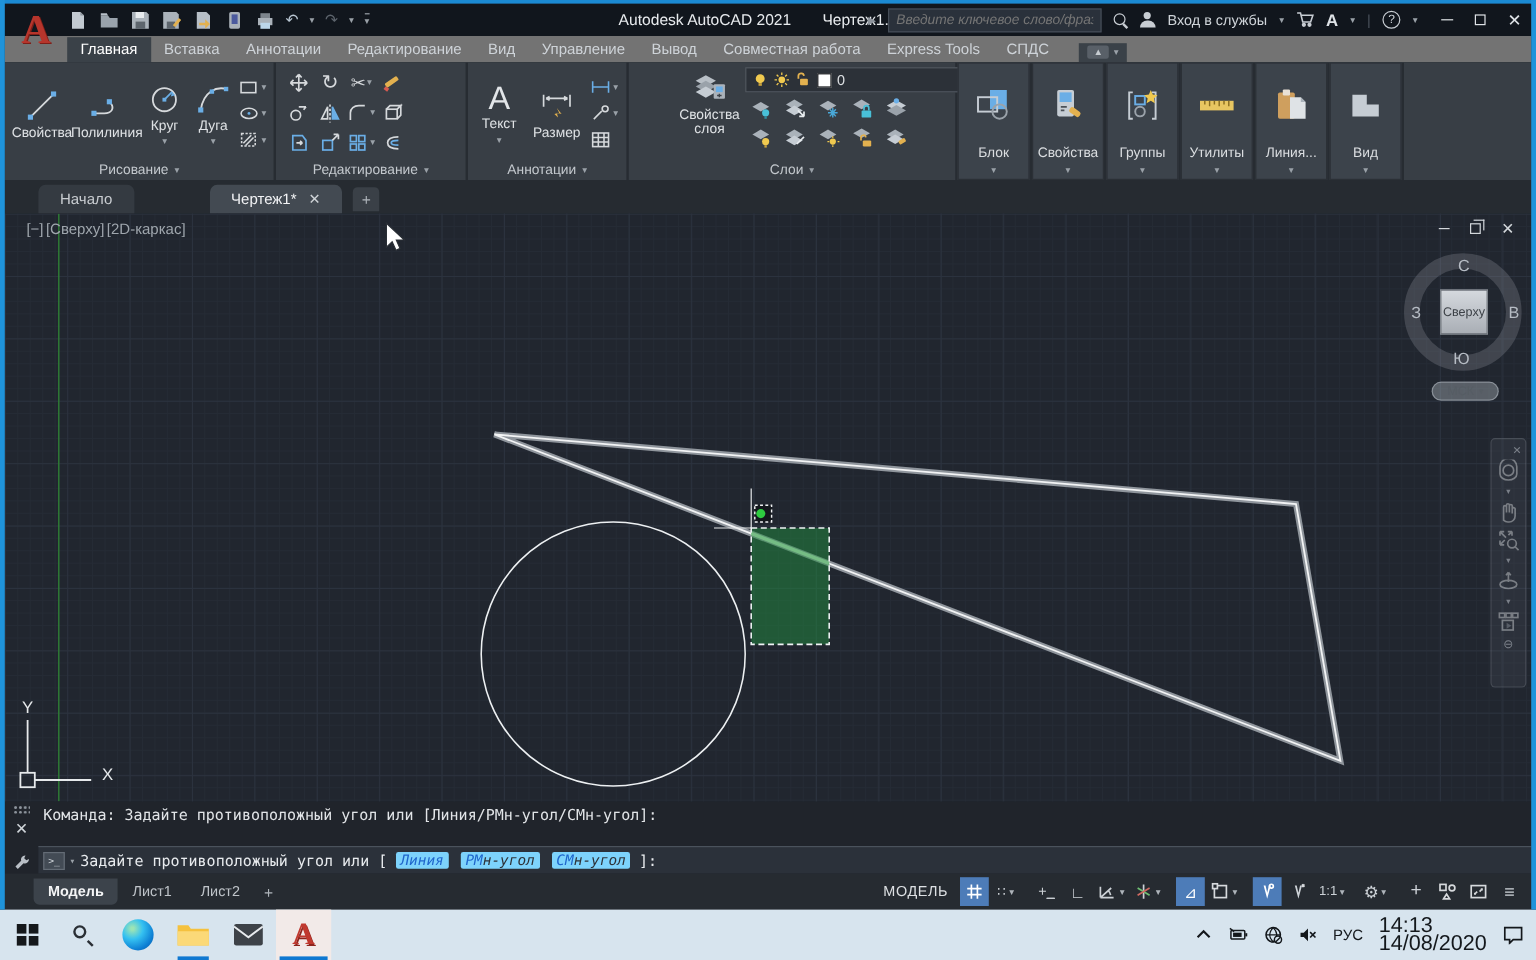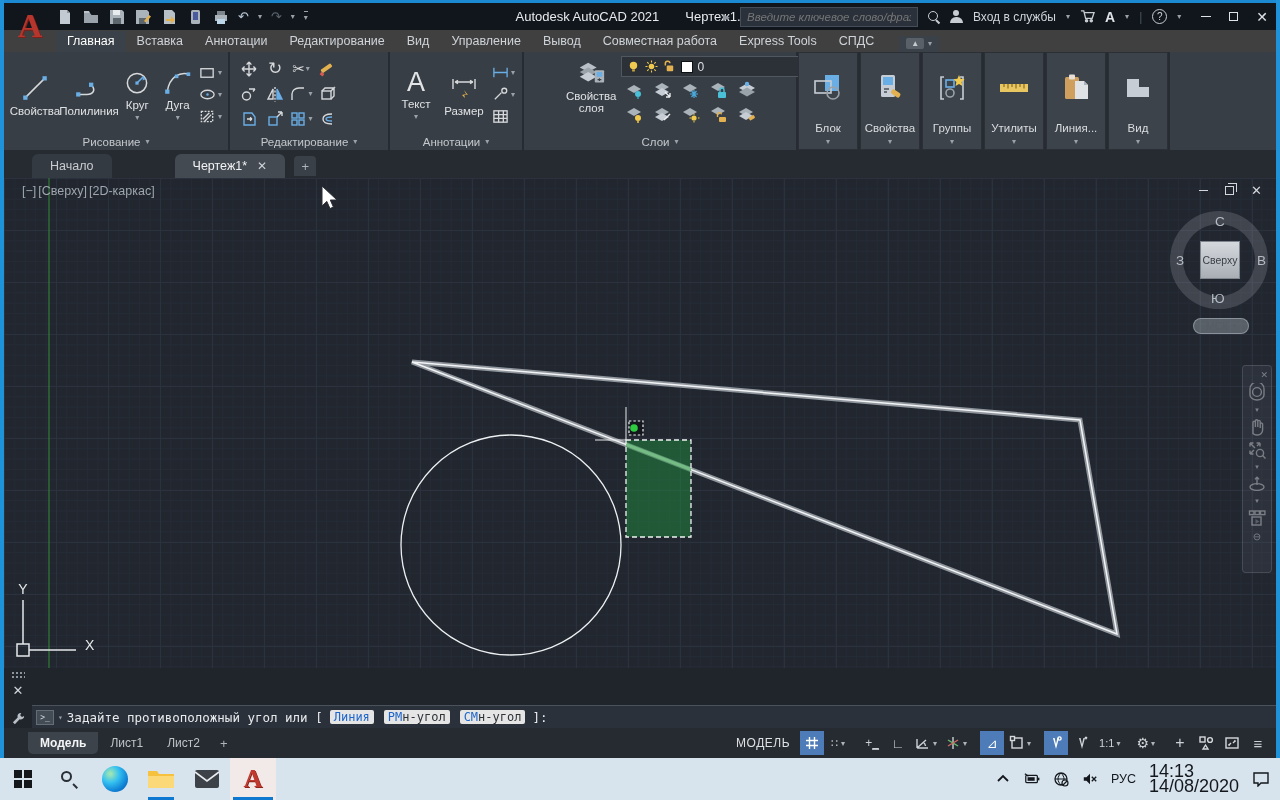--- a/index.html
+++ b/index.html
@@ -33,21 +33,21 @@
   .mag::before { content:""; position:absolute; left:0; top:0; width:8px; height:8px; border:1.6px solid #c8cdd3; border-radius:50%; }
   .mag::after { content:""; position:absolute; left:8px; top:8px; width:5px; height:1.8px; background:#c8cdd3; transform:rotate(45deg); transform-origin:left center; }
   .person { width:13px; height:13px; position:relative; }
   .person::before { content:""; position:absolute; left:3.5px; top:0; width:6px; height:6px; border-radius:50%; background:#c8cdd3; }
   .person::after { content:""; position:absolute; left:0; top:7px; width:13px; height:6px; border-radius:6px 6px 0 0; background:#c8cdd3; }
   .winbtns { display:flex; align-items:center; gap:18px; margin-left:10px; font-size:14px; color:#dfe3e7; }
   .winbtns .mini { display:inline-block; width:10px; height:1.5px; background:#dfe3e7; }
   .winbtns .maxi { display:inline-block; width:9px; height:9px; border:1.5px solid #dfe3e7; }
 
   
-  .tabrow { position:absolute; left:4px; top:30px; width:1272px; height:22px; background:#404040;
+  .tabrow { position:absolute; left:4px; top:30px; width:1272px; height:22px; background:#737373;
             display:flex; align-items:flex-end; padding-left:52px; font-size:12.5px; color:#ced3d8; }
   .rtab { padding:3px 11px 4px; cursor:default; white-space:nowrap; }
   .rtab.active { background:#3a4148; color:#ffffff; }
   .rib-collapse { display:flex; align-items:center; gap:4px; margin-left:14px; padding:2px 7px 3px; background:#3a4148; }
   .rib-collapse .box { font-size:8px; color:#c6cbd0; background:#596068; padding:1px 5px; border-radius:2px; }
 
   
   .ribbon { position:absolute; left:4px; top:52px; width:1272px; height:98px; background:#272c32;
             display:flex; gap:2px; }
   .panel { background:#383e45; display:flex; flex-direction:column; }
@@ -115,21 +115,21 @@
   .cmd-rail { width:28px; display:flex; flex-direction:column; align-items:center; padding-top:3px; gap:5px; }
   .dots { width:14px; height:7px;
     background-image:radial-gradient(circle, #8d949c 1px, transparent 1.3px);
     background-size:4px 4px; }
   .cmd-rail .cx { color:#cfd4d9; font-size:13px; }
   .cmd-rail svg { width:15px; height:15px; margin-top:8px; }
   .cmd-main { flex:1; display:flex; flex-direction:column; font-family:"DejaVu Sans Mono", monospace; }
   .cmd-hist { flex:1; padding:3px 4px 0; color:#e2e5e8; font-size:12.5px; line-height:16px; }
   .cmd-input { height:23px; background:#2b313a; border-top:1px solid #4a525c; display:flex; align-items:center; padding:0 4px; gap:4px; color:#e8ebee; font-size:12.5px; }
   .cmd-input .cli { width:18px; height:15px; background:#434b55; border:1px solid #646c76; color:#cfd4d9; font-size:8px; display:flex; align-items:center; justify-content:center; }
-  .chip { background:#e5e5e5; color:#2e3338; border-radius:2px; padding:0 4px; margin:0 3px; font-size:12px; }
+  .chip { background:#7dd3fc; color:#2e3338; border-radius:2px; padding:0 4px; margin:0 3px; font-size:12px;font-style:italic; }
   .chip .hot { color:#1f66cc; }
 
   
   .statusrow { position:absolute; left:4px; top:728px; width:1272px; height:30px; background:#262b31; display:flex; align-items:center; }
   .ltab { height:22px; padding:0 12px; display:flex; align-items:center; font-size:12px; color:#bfc4c9; border-radius:0 0 5px 5px; }
   .ltab.active { background:#3c434b; color:#f4f5f6; font-weight:bold; }
   .ltab-add { color:#aeb4ba; font-size:13px; padding:0 8px; }
   .stat-right { margin-left:auto; display:flex; align-items:center; gap:2px; padding-right:6px; }
   .sbtn { height:24px; min-width:24px; display:flex; align-items:center; justify-content:center; gap:2px; color:#ccd1d6; font-size:13px; padding:0 3px; }
   .sbtn.hl { background:#4d7cb8; color:#fff; }
@@ -720,20 +720,21 @@
   <div class="cmd">
     <div class="cmd-rail">
       <span class="dots"></span>
       <span class="cx">✕</span>
       <svg viewBox="0 0 16 16">
           <path d="M10.5 2a3.6 3.6 0 0 0-3.4 4.8L2 11.9 4.1 14l5.1-5.1A3.6 3.6 0 0 0 14 5.2l-2.3 1.1-1.9-1.9L10.9 2z" fill="#b9bfc6"></path>
         </svg>
     </div>
     <div class="cmd-main">
       <div class="cmd-hist">
+        <div>Команда: Задайте противоположный угол или [Линия/РМн-угол/СМн-угол]:</div>
       </div>
       <div class="cmd-input">
         <span class="cli">&gt;_</span>
         <span class="caret">▾</span>
         <span>Задайте противоположный угол или [</span>
         <span class="chip"><span class="hot">Линия</span><span></span></span>
         <span class="chip"><span class="hot">РМ</span><span>н-угол</span></span>
         <span class="chip"><span class="hot">СМ</span><span>н-угол</span></span>
         <span>]:</span>
       </div>

